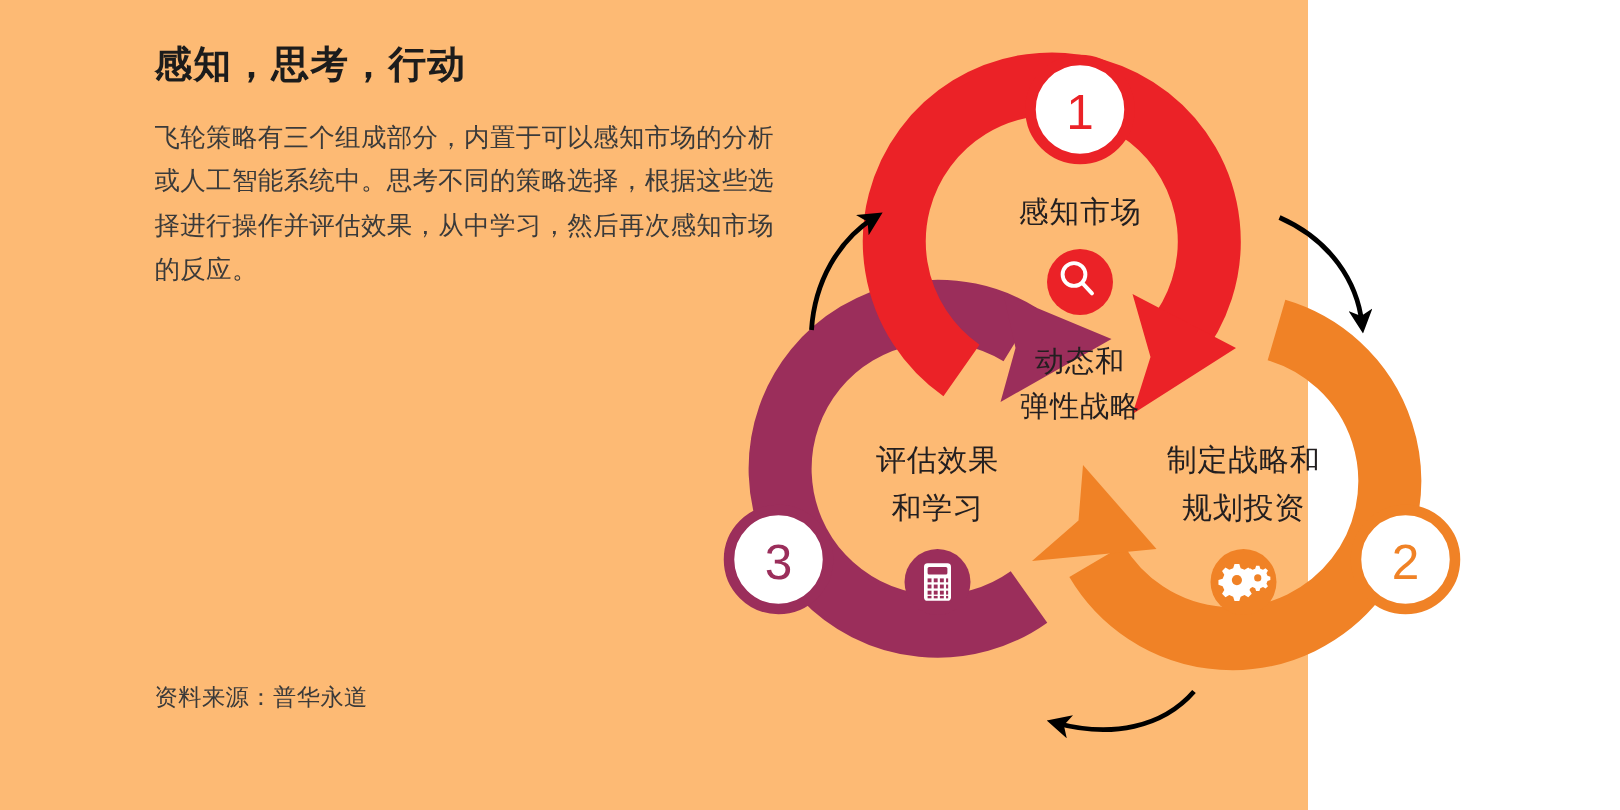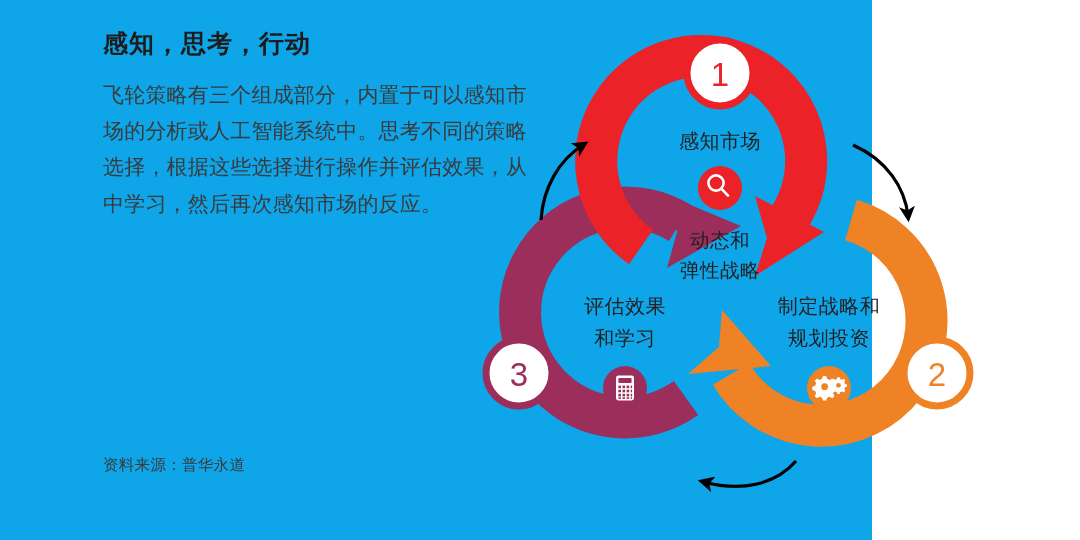--- a/index.html
+++ b/index.html
@@ -10,40 +10,40 @@
   body {
     width: 1080px;
     height: 540px;
     overflow: hidden;
     font-family: "Liberation Sans", "DejaVu Sans", sans-serif;
   }
   .page {
     position: relative;
     width: 872px;
     height: 540px;
-    background: #0ea5e9;
+    background: #fdba74;
   }
   
   .text-col {
     position: absolute;
     left: 103px;
     top: 28px;
     width: 430px;
   }
   .headline {
     font-size: 25px;
     font-weight: bold;
     color: #1c1c1c;
     letter-spacing: 1px;
     line-height: 1.25;
     margin: 0 0 18px 0;
     white-space: nowrap;
   }
   .body-copy {
-    font-size: 21px;
+    font-size: 17px;
     color: #3a3a3a;
     line-height: 1.72;
     margin: 0;
     width: 425px;
     letter-spacing: 0.2px;
   }
   .source-note {
     position: absolute;
     left: 103px;
     top: 455px;

